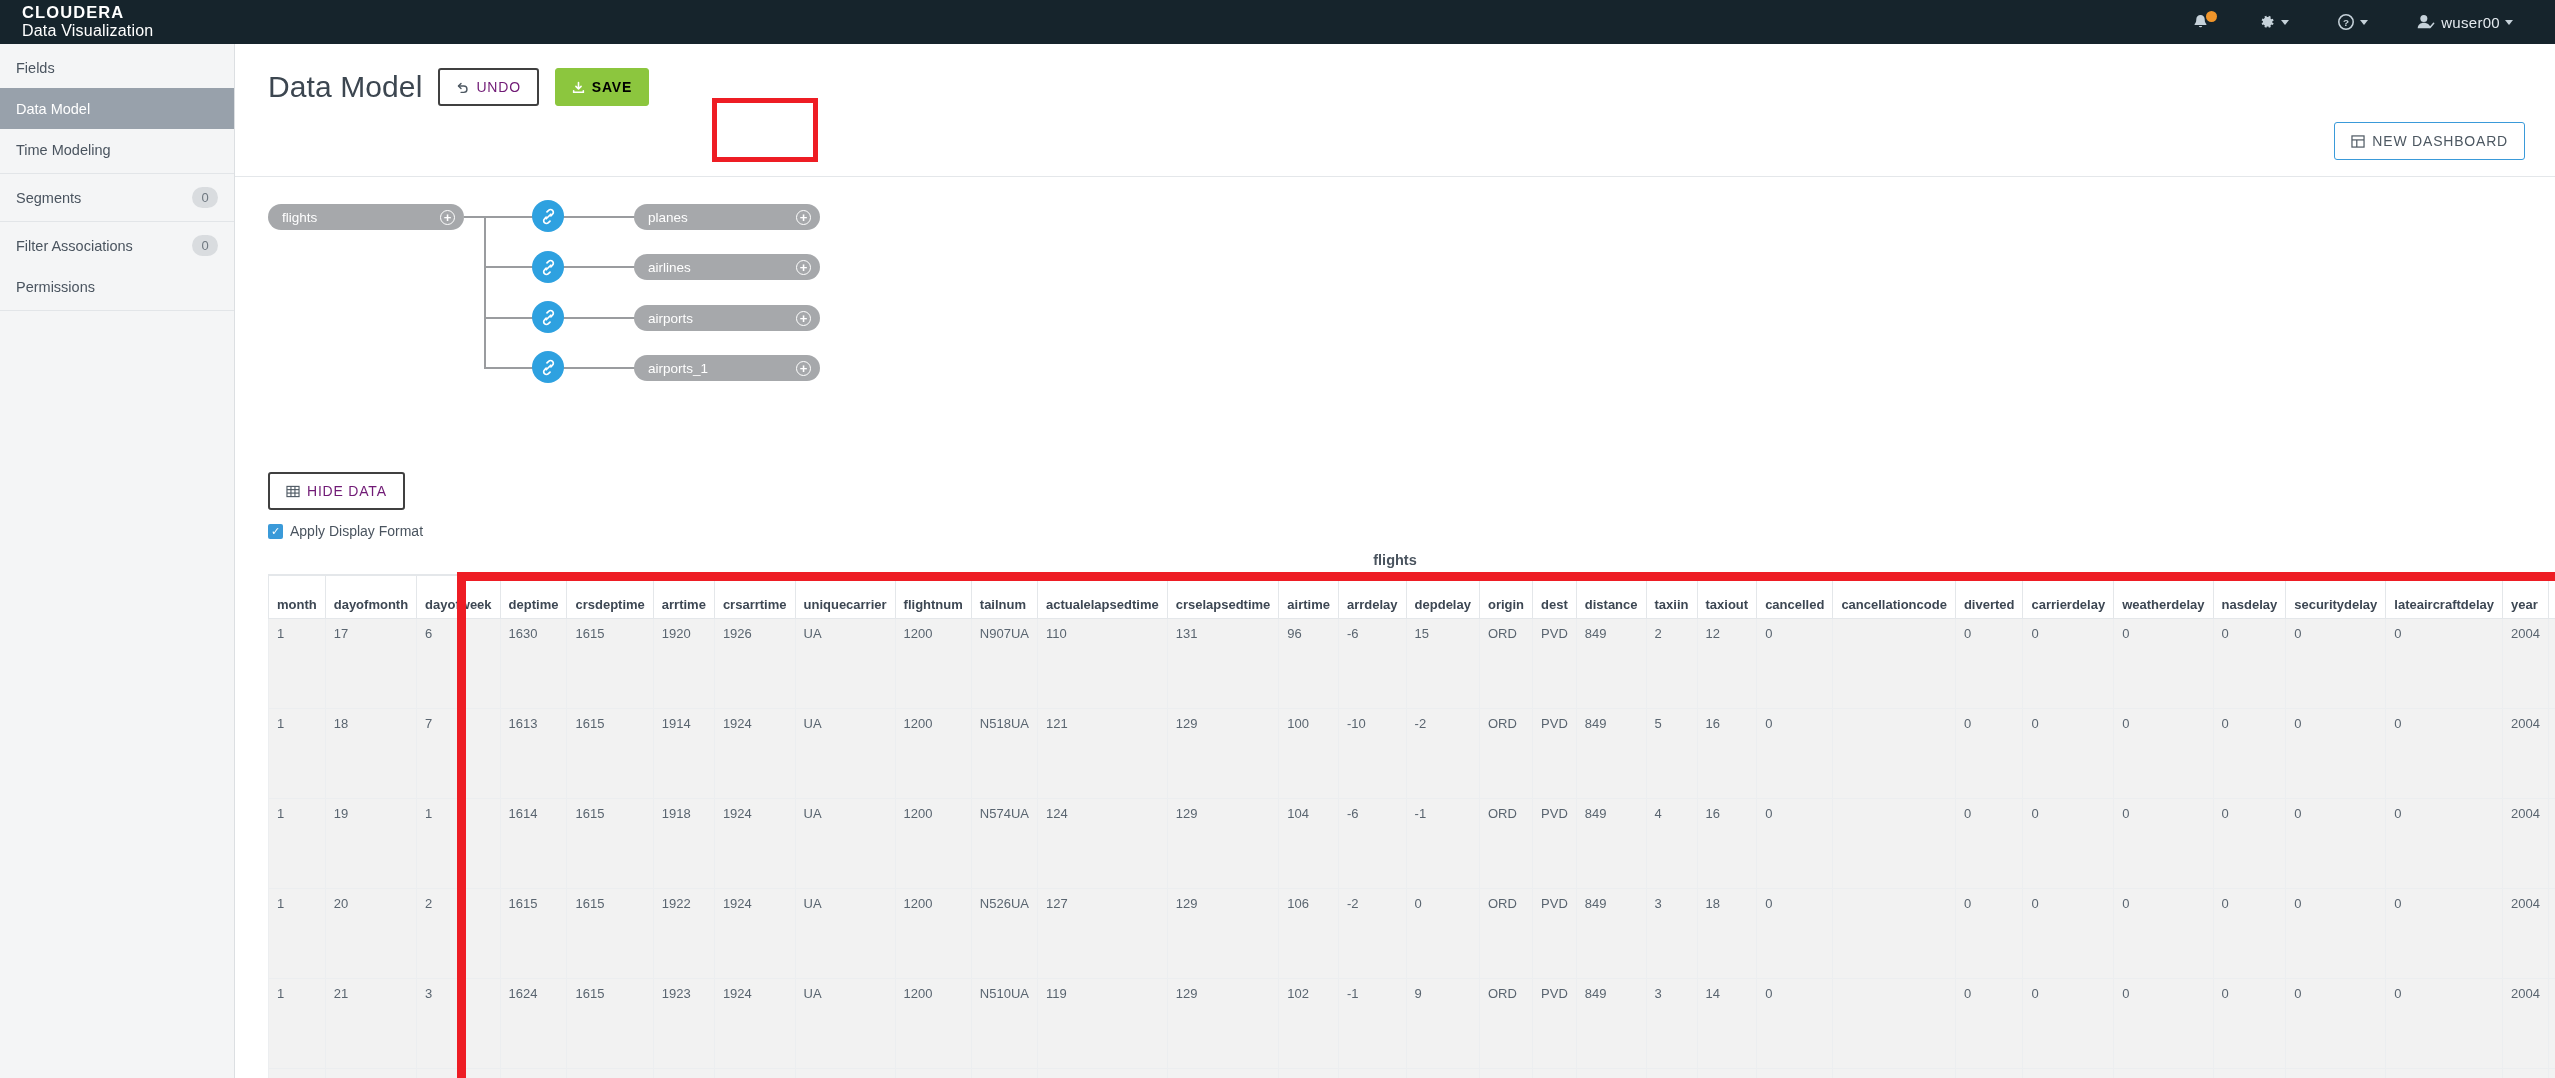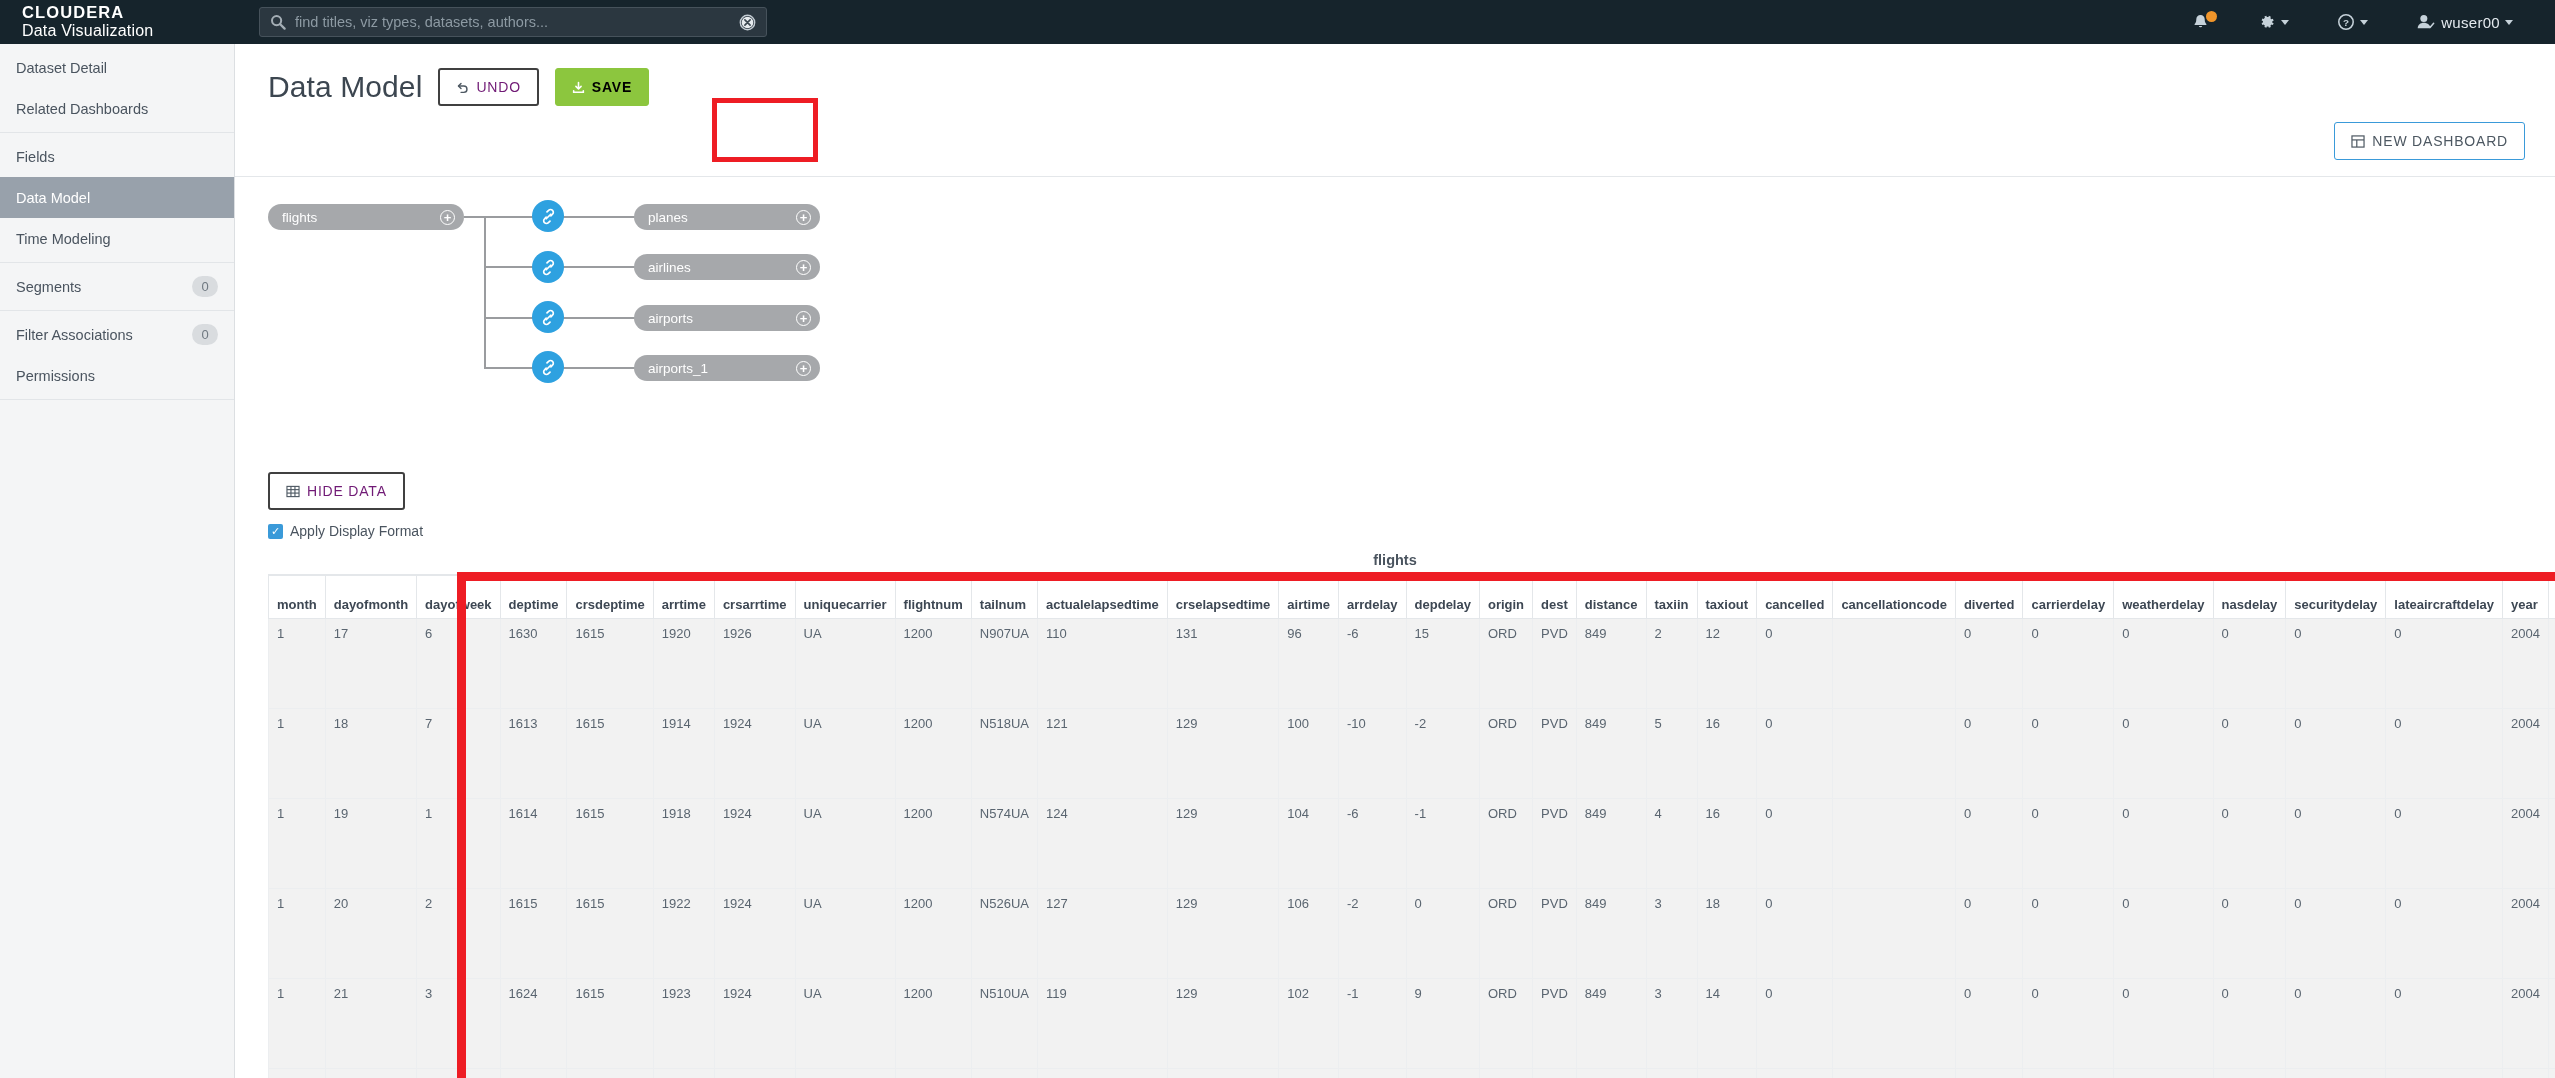--- a/index.html
+++ b/index.html
@@ -177,38 +177,20 @@
 <body>
 
 <div class="topbar">
 
   <div class="brand">
     <div class="brand-1">CLOUDERA</div>
     <div class="brand-2">Data Visualization</div>
   </div>
 
 
-  <div class="searchwrap">
-    <div class="searchbox">
-      <span class="search-ic">
-        <svg width="16" height="16" viewBox="0 0 16 16">
-          <circle cx="6.6" cy="6.6" r="4.6" fill="none" stroke="#c3ccd3" stroke-width="2"></circle>
-          <line x1="10.2" y1="10.2" x2="14.6" y2="14.6" stroke="#c3ccd3" stroke-width="2.3" stroke-linecap="round"></line>
-        </svg>
-      </span>
-      <span class="search-ph">find titles, viz types, datasets, authors...</span>
-      <span class="search-clear">
-        <svg width="17" height="17" viewBox="0 0 17 17">
-          <circle cx="8.5" cy="8.5" r="7.2" fill="none" stroke="#c3ccd3" stroke-width="1.4"></circle>
-          <circle cx="8.5" cy="8.5" r="5.8" fill="#e6ebee"></circle>
-          <path d="M5.9 5.9 L11.1 11.1 M11.1 5.9 L5.9 11.1" stroke="#3b4750" stroke-width="1.7" stroke-linecap="round"></path>
-        </svg>
-      </span>
-    </div>
-  </div>
 
   <div class="topright">
     <div class="tr-item">
       <svg width="19" height="19" viewBox="0 0 20 20">
         <path d="M10 2c-2.6 0-4.4 1.9-4.4 4.4 0 3.6-1.2 4.6-1.8 5.2-.3.3-.1.9.4.9h11.6c.5 0 .7-.6.4-.9-.6-.6-1.8-1.6-1.8-5.2C14.4 3.9 12.6 2 10 2z" fill="#c6d2da"></path>
         <path d="M8.2 13.6a1.85 1.85 0 0 0 3.6 0z" fill="#c6d2da"></path>
       </svg>
       <span class="bell-dot"></span>
     </div>
 
@@ -234,28 +216,20 @@
         <path d="M1.8 17c0-3.7 3-6.1 6.8-6.1s6.8 2.4 6.8 6.1z" fill="#c6d2da"></path>
         <path d="M13.4 13.6l2.1 2.4 4-4.6" fill="none" stroke="#c6d2da" stroke-width="1.7" stroke-linecap="round" stroke-linejoin="round"></path>
       </svg>
       <span class="user-name">wuser00</span>
       <span class="caret"></span>
     </div>
   </div>
 </div>
 
 <aside class="sidebar">
-  <div class="side-group">
-    <div class="side-item">
-      <span class="side-label">Dataset Detail</span>
-    </div>
-    <div class="side-item">
-      <span class="side-label">Related Dashboards</span>
-    </div>
-  </div>
   <div class="side-group">
     <div class="side-item">
       <span class="side-label">Fields</span>
     </div>
     <div class="side-item active">
       <span class="side-label">Data Model</span>
     </div>
     <div class="side-item">
       <span class="side-label">Time Modeling</span>
     </div>

